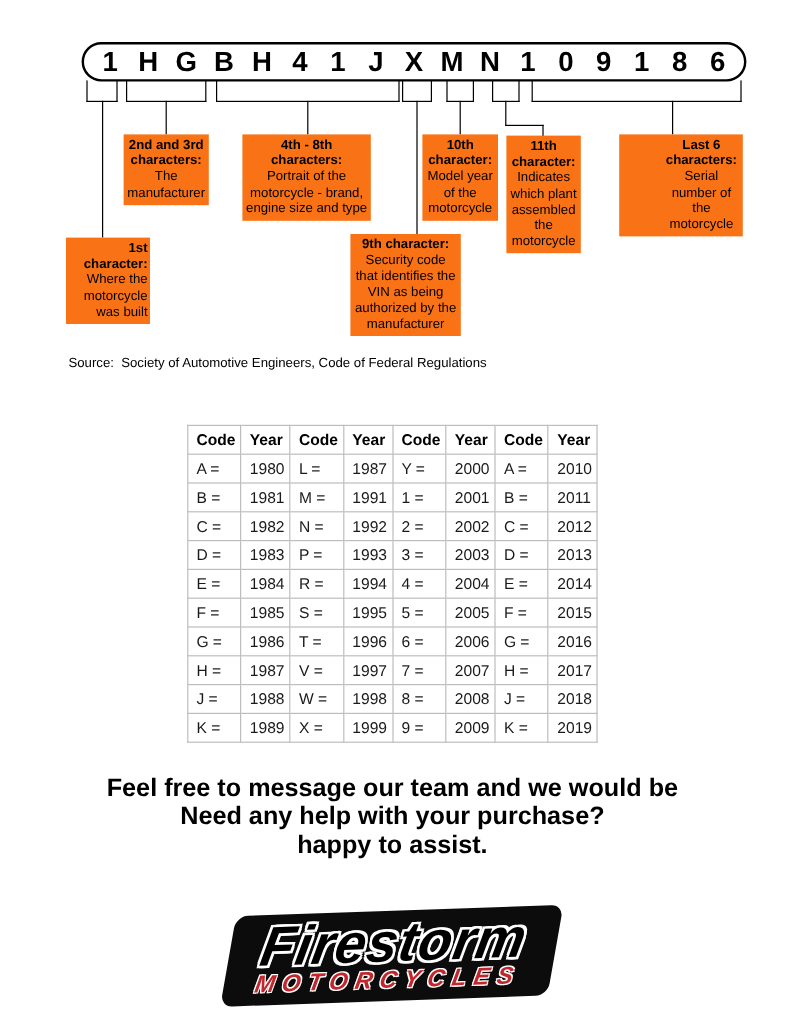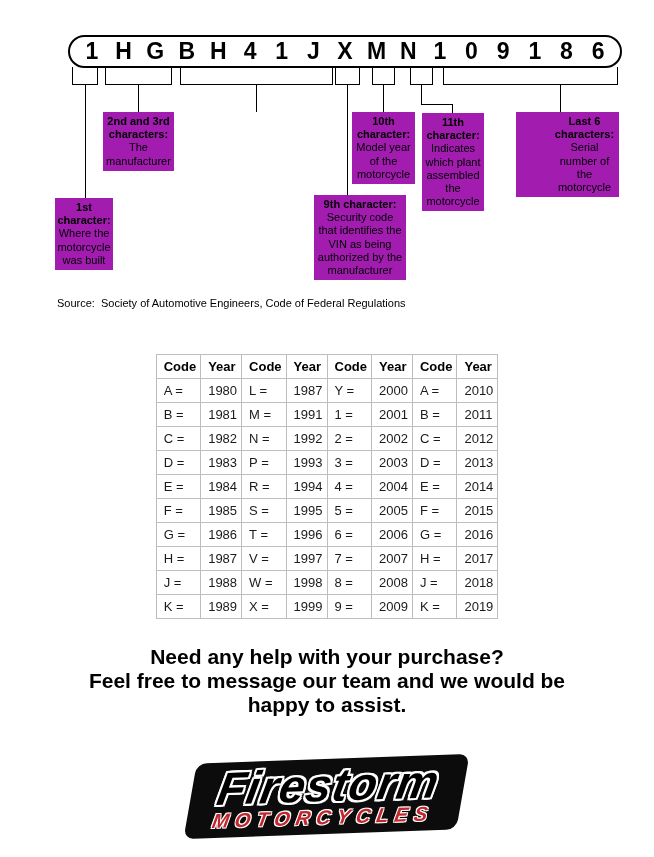--- a/index.html
+++ b/index.html
@@ -29,28 +29,28 @@
   .l1 { left:85px;  top:84px; height:114px; }
   .l2 { left:138px; top:84px; height:28px; }
   .l3 { left:256px; top:84px; height:28px; }
   .l4 { left:347px; top:84px; height:111px; }
   .l5 { left:383px; top:84px; height:28px; }
   .l6a { left:421px; top:84px;  height:21px; }
   .l6b { left:421px; top:104px; width:32px; }
   .l6c { left:452px; top:104px; height:10px; }
   .l7 { left:560px; top:84px; height:28px; }
 
-  .callout { position:absolute; background:#a21caf; text-align:center;
+  .callout { position:absolute; background:#f97316; text-align:center;
     font-size:11px; line-height:1.2; padding:3px 2px; }
   .callout-title { font-weight:bold; display:block; }
   .callout-desc  { display:block; }
-  .box-first        { left:55px;  top:198px; width:58px; }
+  .box-first        { left:55px;  top:198px; width:70px;text-align:right; }
   .box-secondthird  { left:103px; top:112px; width:71px; }
   .box-fourtheighth { left:202px; top:112px; width:107px; }
-  .box-ninth        { left:314px; top:195px; width:92px; }
+  .box-ninth        { left:292px; top:195px; width:92px; }
   .box-tenth        { left:352px; top:112px; width:63px; }
   .box-eleventh     { left:422px; top:113px; width:62px; }
   .box-lastsix      { left:516px; top:112px; width:103px;padding-left:36px; }
 
   .source-note { position:absolute; left:57px; top:297px; font-size:11px; white-space:pre; }
 
   
   .table-wrap { margin-top:24px; display:flex; justify-content:center; }
   table { border-collapse:collapse; }
   th, td { border:1px solid #bdbdbd; font-size:13px; text-align:left;
@@ -119,20 +119,24 @@
   <div class="vline l7"></div>
 
   <div class="callout box-first">
     <span class="callout-title">1st character:</span>
     <span class="callout-desc">Where the motorcycle was built</span>
   </div>
   <div class="callout box-secondthird">
     <span class="callout-title">2nd and 3rd characters:</span>
     <span class="callout-desc">The manufacturer</span>
   </div>
+  <div class="callout box-fourtheighth">
+    <span class="callout-title">4th - 8th characters:</span>
+    <span class="callout-desc">Portrait of the motorcycle - brand, engine size and type</span>
+  </div>
   <div class="callout box-ninth">
     <span class="callout-title">9th character:</span>
     <span class="callout-desc">Security code that identifies the VIN as being authorized by the manufacturer</span>
   </div>
   <div class="callout box-tenth">
     <span class="callout-title">10th character:</span>
     <span class="callout-desc">Model year of the motorcycle</span>
   </div>
   <div class="callout box-eleventh">
     <span class="callout-title">11th character:</span>
@@ -259,22 +263,22 @@
           <td>9 =</td>
           <td>2009</td>
           <td>K =</td>
           <td>2019</td>
         </tr>
       </tbody>
   </table>
 </div>
 
 <div class="help-text">
+  <span class="help-line">Feel free to message our team and we would be</span>
   <span class="help-line">Need any help with your purchase?</span>
-  <span class="help-line">Feel free to message our team and we would be</span>
   <span class="help-line">happy to assist.</span>
 </div>
 
 <div class="logo-section">
   <div class="logo">
     <span class="logo-brand">Firestorm</span>
     <span class="logo-sub">MOTORCYCLES</span>
   </div>
 </div>
 

